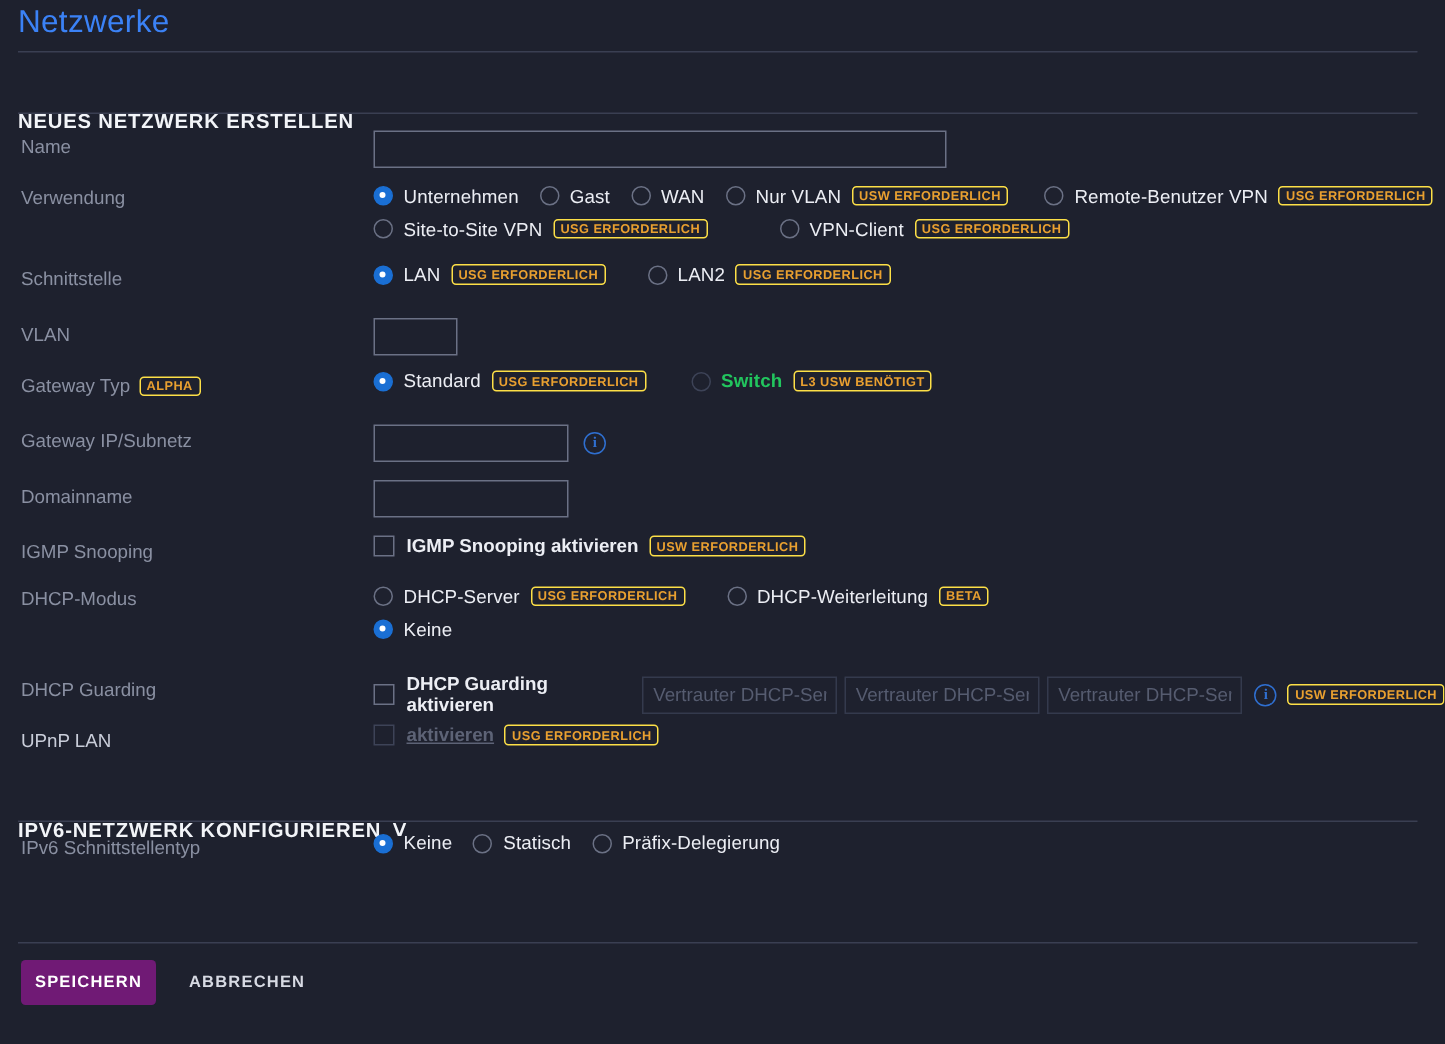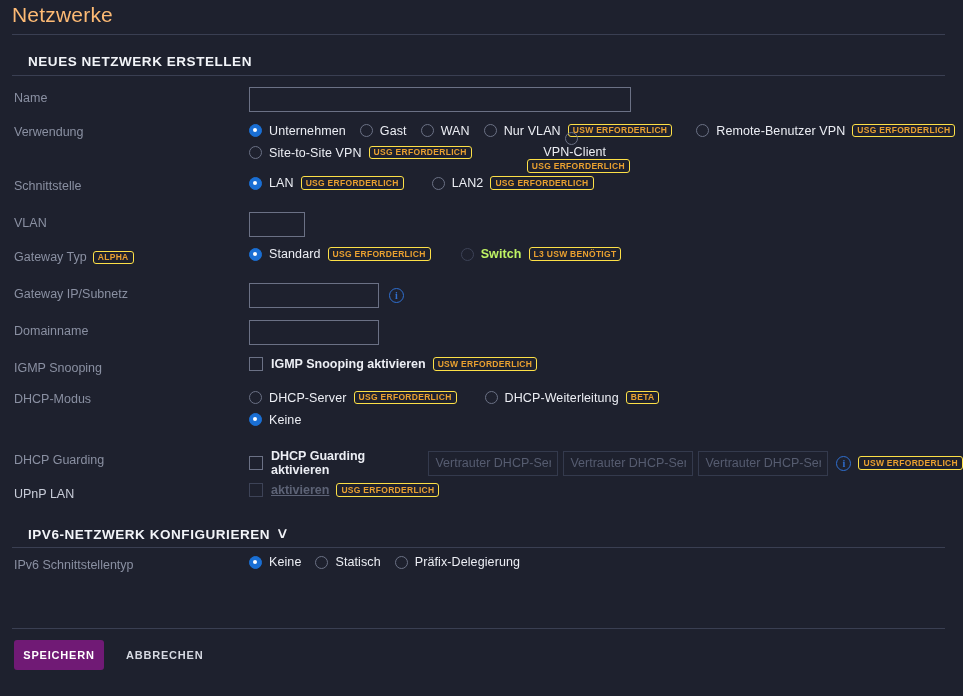--- a/index.html
+++ b/index.html
@@ -8,36 +8,37 @@
     width: 963px; height: 696px;
     background: #1e212e;
     font-family: "Liberation Sans", sans-serif;
     overflow: hidden;
   }
   .page { position: relative; width: 963px; height: 696px; background: #1e212e; }
 
   
   .page-title {
     position: absolute; left: 12px; top: 0px;
-    font-size: 21px; color: #fdba74; font-weight: 400;
+    font-size: 21px; color: #3b82f6; font-weight: 400;
     letter-spacing: .2px; line-height: 30px;
   }
   .rule {
     position: absolute; left: 12px; width: 933px; height: 1px;
     background: #3a3f52;
   }
   .rule-top { top: 34px; }
   .rule-section1 { top: 75px; }
   .rule-section2 { top: 547px; }
   .rule-footer { top: 628px; }
 
   .section-head {
-    position: absolute; left: 28px;
+    position: absolute; left: 12px;
     font-size: 13.5px; font-weight: bold; color: #f2f4f8;
     letter-spacing: .55px;
+    margin-top: 19px;
   }
   .section-head.s1 { top: 54px; }
   .section-head.s2 { top: 524px; }
   .chev {
     display: inline-block; margin-left: 7px;
     font-size: 15px; font-weight: 400; color: #f2f4f8;
     transform: scaleX(1.25); vertical-align: 1px;
   }
 
   
@@ -75,21 +76,21 @@
   .radio.on { background: #1a6fd4; border-color: #1a6fd4; }
   .radio.on::after {
     content: ""; position: absolute; left: 3.2px; top: 3.2px;
     width: 4.2px; height: 4.2px; border-radius: 50%; background: #fff;
   }
   .radio.off-dim { border-color: #3d4357; }
   .opt-label {
     font-size: 12.5px; color: #eceef4; font-weight: normal;
     letter-spacing: .1px;
   }
-  .opt-label.dim { color: #bef264; font-weight: bold; }
+  .opt-label.dim { color: #22c55e; font-weight: bold; }
 
   
   .cbx {
     width: 14px; height: 14px; border: 1.5px solid #6b7185;
     background: transparent; display: inline-block; flex: none;
     margin-right: 8px;
   }
   .cbx.dim { border-color: #3d4357; }
   .cbx-label { font-size: 12.5px; color: #eceef4; font-weight: bold; }
   .cbx-label.dim { color: #5d6376; text-decoration: underline; }
@@ -176,21 +177,21 @@
           <span class="opt-label">Remote-Benutzer VPN</span>
           <span class="badge">USG ERFORDERLICH</span>
         </span>
       </div>
       <div class="flexline" style="height:19px; margin-top:3px;">
         <span class="opt">
           <span class="radio"></span>
           <span class="opt-label">Site-to-Site VPN</span>
           <span class="badge">USG ERFORDERLICH</span>
         </span>
-        <span class="opt" style="margin-left:34px;flex-direction:column;">
+        <span class="opt" style="margin-left:34px;">
           <span class="radio"></span>
           <span class="opt-label">VPN-Client</span>
           <span class="badge">USG ERFORDERLICH</span>
         </span>
       </div>
     </div>
   </div>
 
   <div class="row" style="top:178px;">
     <div class="lbl">Schnittstelle</div>

